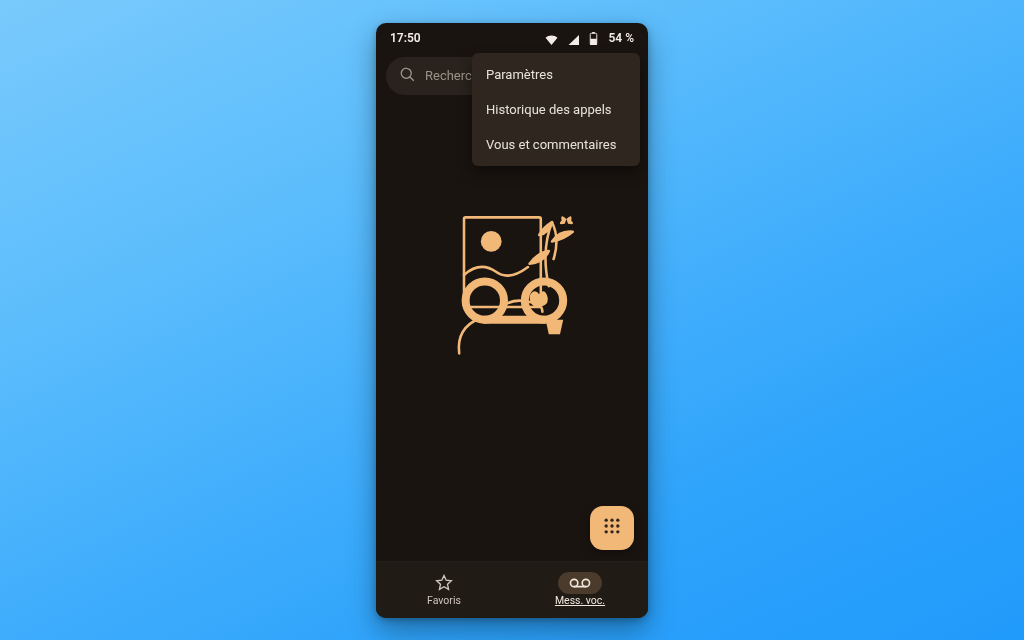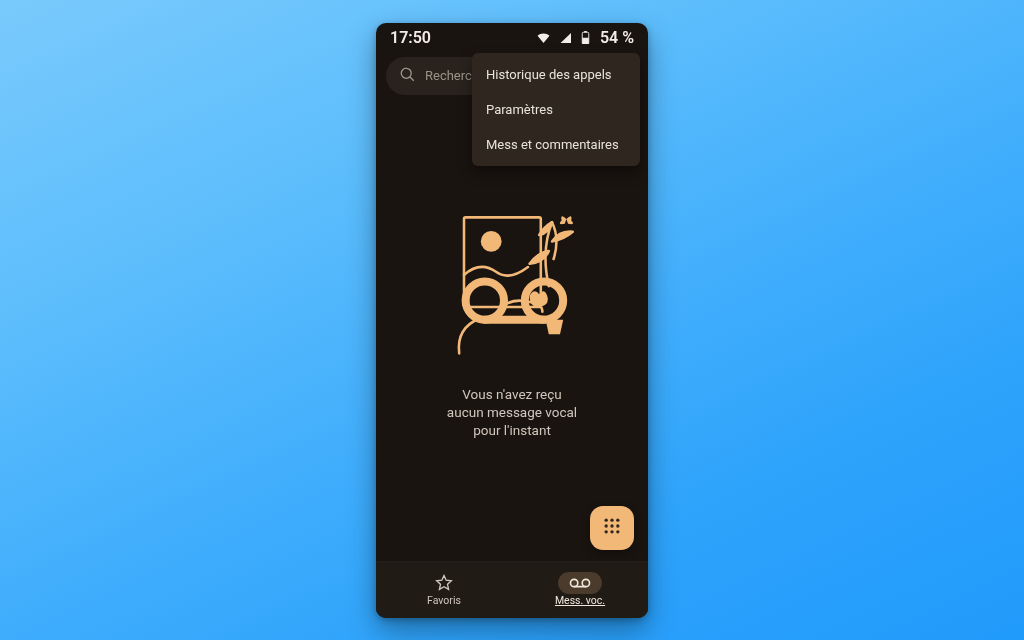--- a/index.html
+++ b/index.html
@@ -30,27 +30,27 @@
     color: #e7e1db;
   }
 
   
   .statusbar {
     height: 26px;
     display: flex;
     align-items: center;
     justify-content: space-between;
     padding: 2px 14px 0 14px;
-    font-size: 16px;
+    font-size: 12px;
     font-weight: 600;
     color: #f3ede7;
   }
   .status-right {
     display: flex;
-    align-items: center;
+    align-items: flex-end;
     gap: 10px;
   }
   .status-right svg { display:block; }
 
   
   .searchbar {
     margin: 6px 10px 0 10px;
     height: 38px;
     background: #2a231d;
     border-radius: 22px;
@@ -187,23 +187,23 @@
     <div class="searchbar">
       <span class="sicon">
         <svg width="15" height="15" viewBox="0 0 24 24">
             <path fill="none" stroke="#b7ada3" stroke-width="2" d="M10 2a8 8 0 1 1 0 16 8 8 0 0 1 0-16zm6 14 6 6"></path>
           </svg>
       </span>
       <span class="placeholder">Rechercher d</span>
     </div>
 
     <div class="menu">
+      <div class="menu-item">Paramètres</div>
       <div class="menu-item">Historique des appels</div>
-      <div class="menu-item">Paramètres</div>
-      <div class="menu-item">Mess et commentaires</div>
+      <div class="menu-item">Vous et commentaires</div>
     </div>
 
     <div class="empty">
       <div class="illus">
         <svg width="160" height="160" viewBox="0 0 200 200">
           <g stroke="#f2b877" stroke-width="3.2" fill="none" stroke-linecap="round" stroke-linejoin="round">
 
             <rect x="40" y="18" width="96" height="112" rx="2"></rect>
 
             <circle cx="74" cy="48" r="13" fill="#f2b877" stroke="none"></circle>
@@ -227,25 +227,20 @@
 
             <path d="M88 130 Q100 118 124 124 Q138 126 138 136" stroke-width="3.2"></path>
 
             <path d="M122 116 q6 -10 12 -2 q6 -8 10 2 q4 10 -8 14 q-14 2 -14 -14Z" fill="#f2b877" stroke="none"></path>
 
             <path d="M60 144 Q30 156 34 188"></path>
 
             <path d="M142 146 h22 l-4 18 h-14 z" fill="#f2b877" stroke="none"></path>
           </g>
         </svg>
-      </div>
-      <div class="empty-text">
-        <div>Vous n'avez reçu</div>
-        <div>aucun message vocal</div>
-        <div>pour l'instant</div>
       </div>
     </div>
 
     <div class="fab">
       <span>
         <svg width="20" height="20" viewBox="0 0 24 24">
           <g fill="#2e261f">
             <circle cx="5" cy="5" r="2"></circle>
               <circle cx="12" cy="5" r="2"></circle>
               <circle cx="19" cy="5" r="2"></circle>

